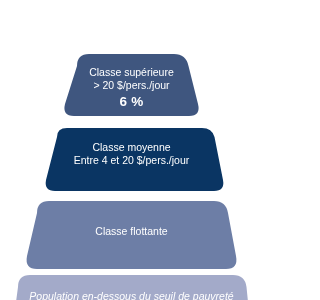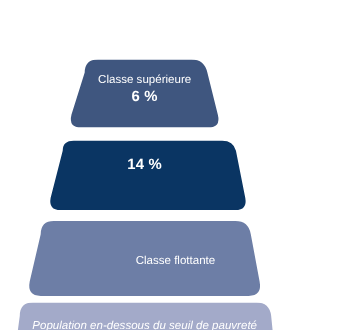--- a/index.html
+++ b/index.html
@@ -52,21 +52,21 @@
     letter-spacing: 0.2px;
   }
   
   #tier-1 { top: 6px; height: 62px; }
   #tier-1 .tier-text { top: 12px; }
   
   #tier-2 { top: 76px; height: 70px; }
   #tier-2 .tier-text { top: 17px; }
   
   #tier-3 { top: 153px; height: 68px; }
-  #tier-3 .tier-text { top: 30px; padding-left: 28px; }
+  #tier-3 .tier-text { top: 24px; }
   
   #tier-4 { top: 227px; height: 63px; font-style: italic; }
   #tier-4 .tier-text { top: 15px; }
 </style>
 </head>
 <body>
 
 <div id="pyramid">
 
   <div class="tier" id="tier-1">
@@ -76,20 +76,21 @@
                L 174 0
                Q 186 0 188.5 12
                L 198 50
                Q 201 62 189 62
                L 74 62
                Q 62 62 65 50
                Z" fill="#3f567f"></path>
     </svg>
     <div class="tier-text">
       <div class="t-label">Classe supérieure</div>
+      <div class="t-range">&gt; 20 $/pers./jour</div>
       <div class="t-pct">6 %</div>
     </div>
   </div>
 
   <div class="tier" id="tier-2">
     <svg class="tier-svg" width="263" height="70" viewBox="0 0 263 70">
 
       <path d="M 53 12
                Q 53 1.5 64 1.5
                L 200 1.5
@@ -104,21 +105,22 @@
                Q 57 4 67 4
                L 202 4
                Q 212 4 214.5 13
                L 223 56
                Q 225 67 214 67
                L 55 67
                Q 44 67 46 56
                Z" fill="#0a3563"></path>
     </svg>
     <div class="tier-text">
-      <div class="t-pct">14 %</div>
+      <div class="t-label">Classe moyenne</div>
+      <div class="t-range">Entre 4 et 20 $/pers./jour</div>
     </div>
   </div>
 
   <div class="tier" id="tier-3">
     <svg class="tier-svg" width="263" height="68" viewBox="0 0 263 68">
       <path d="M 37 12
                Q 37 0 49 0
                L 214 0
                Q 226 0 228 12
                L 236 55

